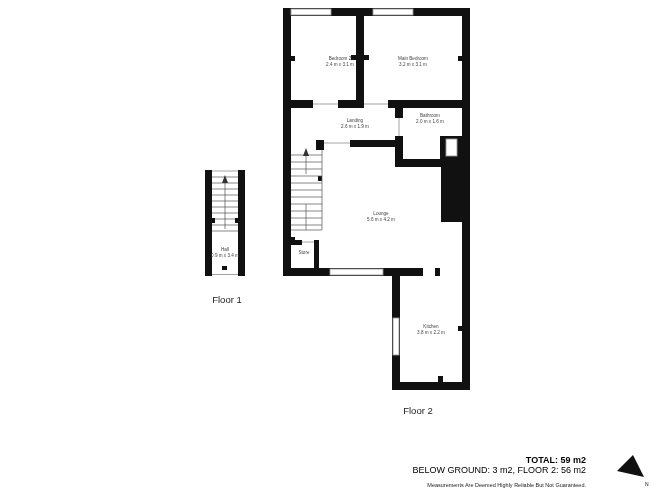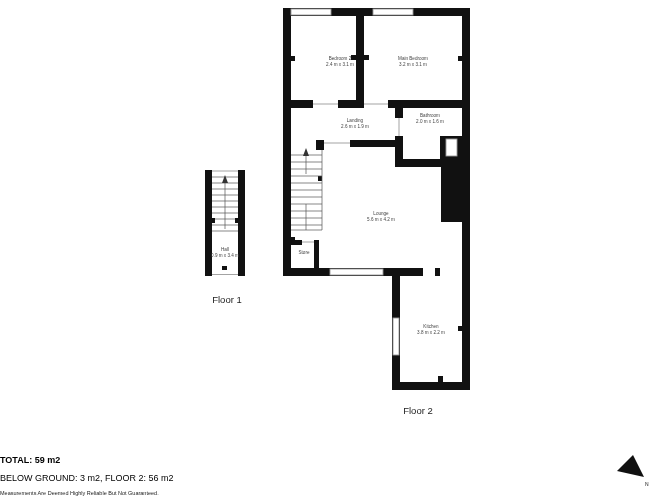--- a/index.html
+++ b/index.html
@@ -9,23 +9,23 @@
   svg text{font-family:"Liberation Sans", sans-serif;}
   .wall{fill:#111;}
   .win{fill:#fff;stroke:#9a9a9a;stroke-width:0.9;}
   .door{stroke:#999;stroke-width:0.9;}
   .stair{stroke:#555;stroke-width:0.7;fill:none;}
   .tick{fill:#111;}
   .room-name{font-size:4.6px;fill:#444;text-anchor:middle;}
   .room-dims{font-size:4.6px;fill:#444;text-anchor:middle;}
   .floor-label{font-size:9.5px;fill:#222;text-anchor:middle;}
   .compass-n{font-size:5px;fill:#111;}
-  .summary{position:absolute;left:0;top:455px;width:586px;text-align:left;color:#000;}
+  .summary{position:absolute;left:0;top:455px;width:586px;text-align:right;color:#000;}
   .summary .total{font-weight:bold;font-size:9px;}
-  .summary .breakdown{font-size:9px;margin-top:8px;}
+  .summary .breakdown{font-size:9px;margin-top:0;}
   .summary .disclaimer{font-size:5.5px;color:#222;margin-top:7px;}
 </style>
 </head>
 <body>
 
 <div class="canvas">
 
 <svg width="670" height="502" viewBox="0 0 670 502">
 
   <g>

